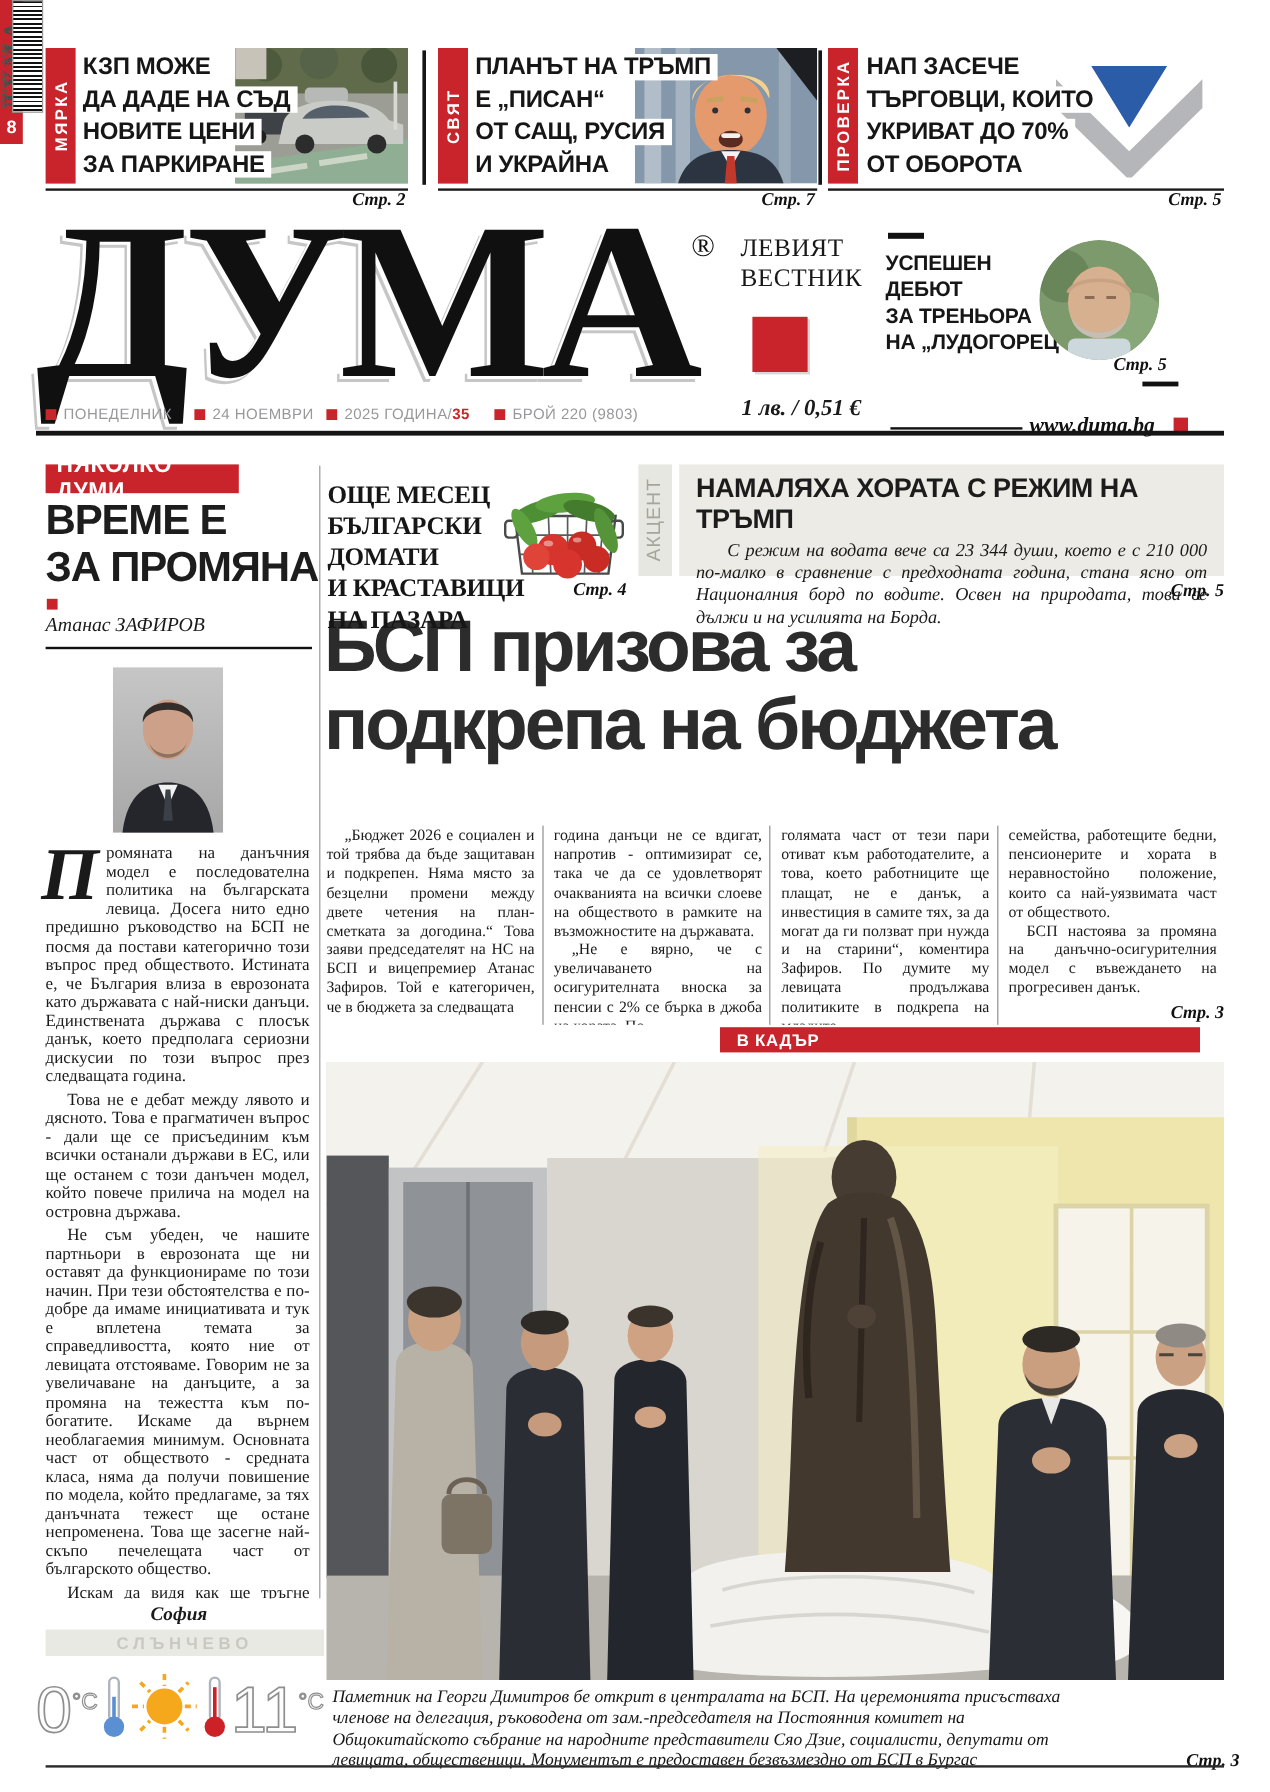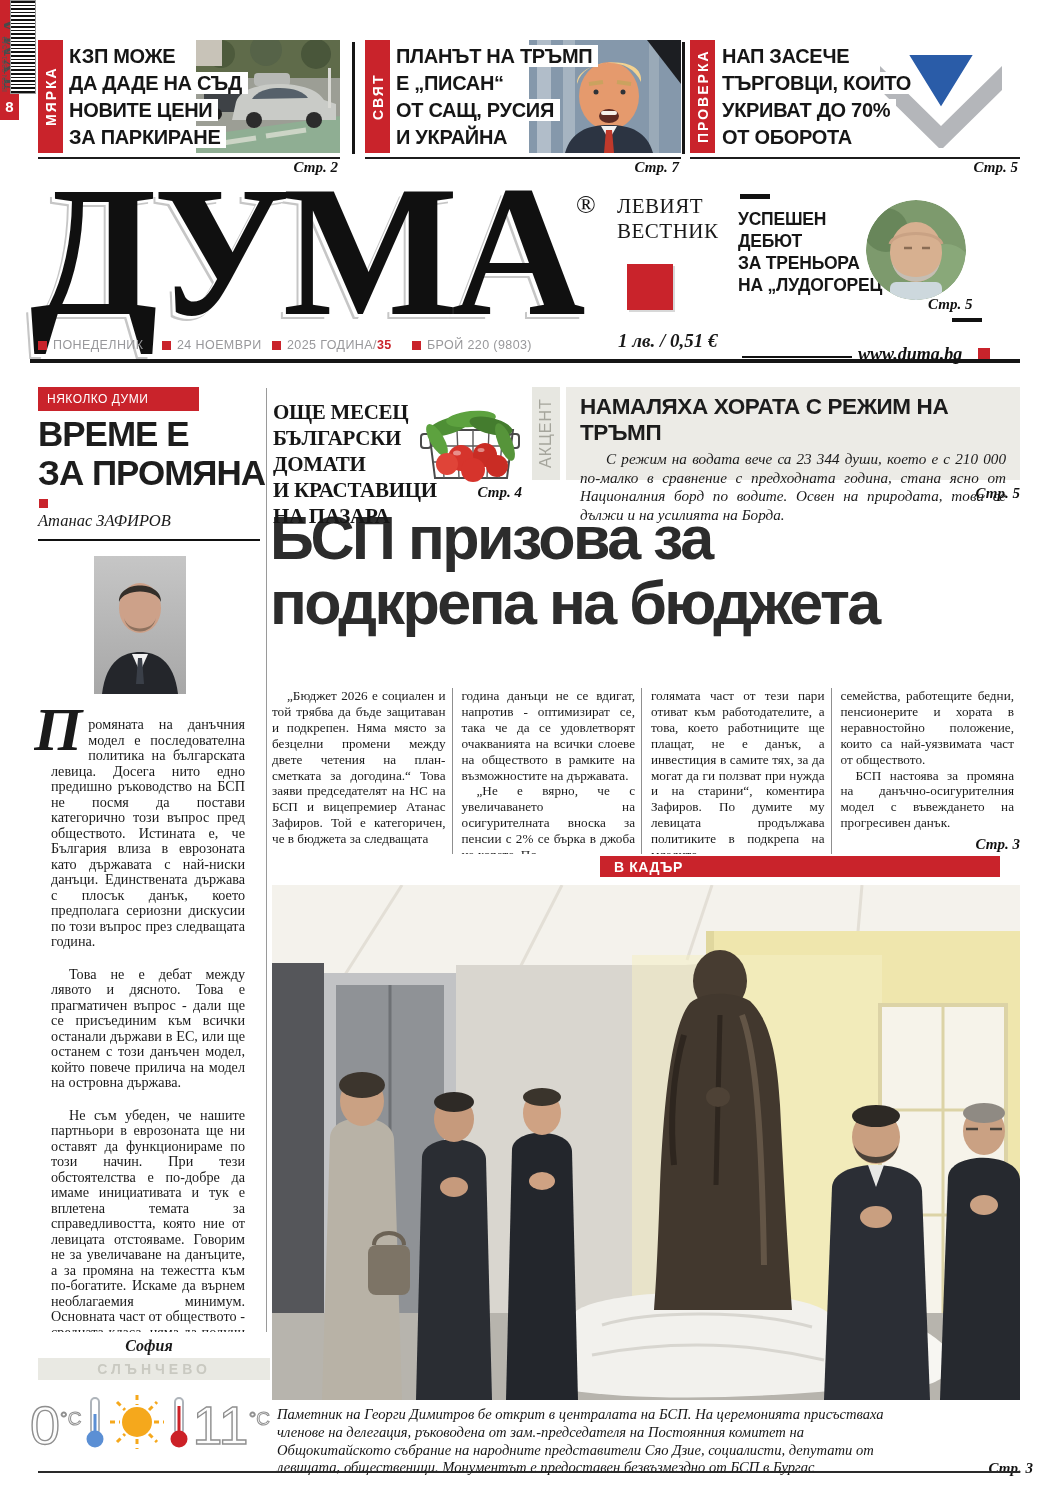--- a/index.html
+++ b/index.html
@@ -22,26 +22,26 @@
   .pageref{font-style:italic;font-weight:700;font-size:15px;color:#111;}
   .hairline{border-top:2px solid #1c1c1c;}
   .logo-duma{font-family:"Liberation Serif",serif;font-weight:700;font-size:186px;line-height:0.86;
              letter-spacing:-7px;color:#101010;text-shadow:-3px 3px 0 #ffffff,-5px 5px 0 #c6c6c6;}
   .tagline{font-size:21px;line-height:25px;letter-spacing:0.5px;color:#181818;white-space:pre-line;}
   .sport-title{font-family:"Liberation Sans",sans-serif;font-weight:800;font-size:17.5px;line-height:22px;
                color:#161616;white-space:pre-line;letter-spacing:-0.2px;}
   .dateitem{font-family:"Liberation Sans",sans-serif;font-size:12.5px;color:#98989b;letter-spacing:0.4px;
             display:flex;align-items:center;gap:6px;}
   .redsq{width:9px;height:9px;background:#c9232b;display:inline-block;flex:none;}
-  .kicker{background:#c9232b;color:#fff;font-family:"Liberation Sans",sans-serif;font-weight:400;
-          font-size:12px;letter-spacing:0.5px;display:flex;align-items:center;padding-left:9px;}
+  .kicker{background:#c9232b;color:#fff;font-family:"Liberation Sans",sans-serif;font-weight:700;
+          font-size:19px;letter-spacing:0.5px;display:flex;align-items:center;padding-left:9px;}
   .op-title{font-family:"Liberation Sans",sans-serif;font-weight:800;font-size:35px;line-height:39px;
             letter-spacing:-1px;color:#1d1d1d;white-space:pre-line;}
   .op-body{font-size:14.2px;line-height:15.5px;text-align:justify;}
-  .op-body p{margin:17px;text-indent:18px;}
+  .op-body p{margin:4px;text-indent:18px;}
   .op-body p.first{text-indent:0;}
   .dropcap{float:left;font-family:"Liberation Serif",serif;font-weight:700;font-style:italic;
            font-size:62px;line-height:50px;padding:4px 6px 0 0;}
   .market-title{font-family:Liberation Serif, serif;font-weight:800;font-size:21px;line-height:26px;
                 letter-spacing:-0.3px;color:#161616;white-space:pre-line;z-index:2;margin-top:12px;}
   .accent-box{background:#ecebe6;padding:7px 14px 6px 14px;box-sizing:border-box;}
   .accent-title{font-family:"Liberation Sans",sans-serif;font-weight:800;font-size:22.5px;letter-spacing:-0.4px;
                 color:#1c1c1c;margin:0;}
   .accent-text{font-style:italic;font-size:15.2px;line-height:18.5px;margin:4px 0 0 0;text-align:justify;text-indent:26px;}
   .lead-h1{font-family:"Liberation Sans",sans-serif;font-weight:800;font-size:61px;line-height:65px;

